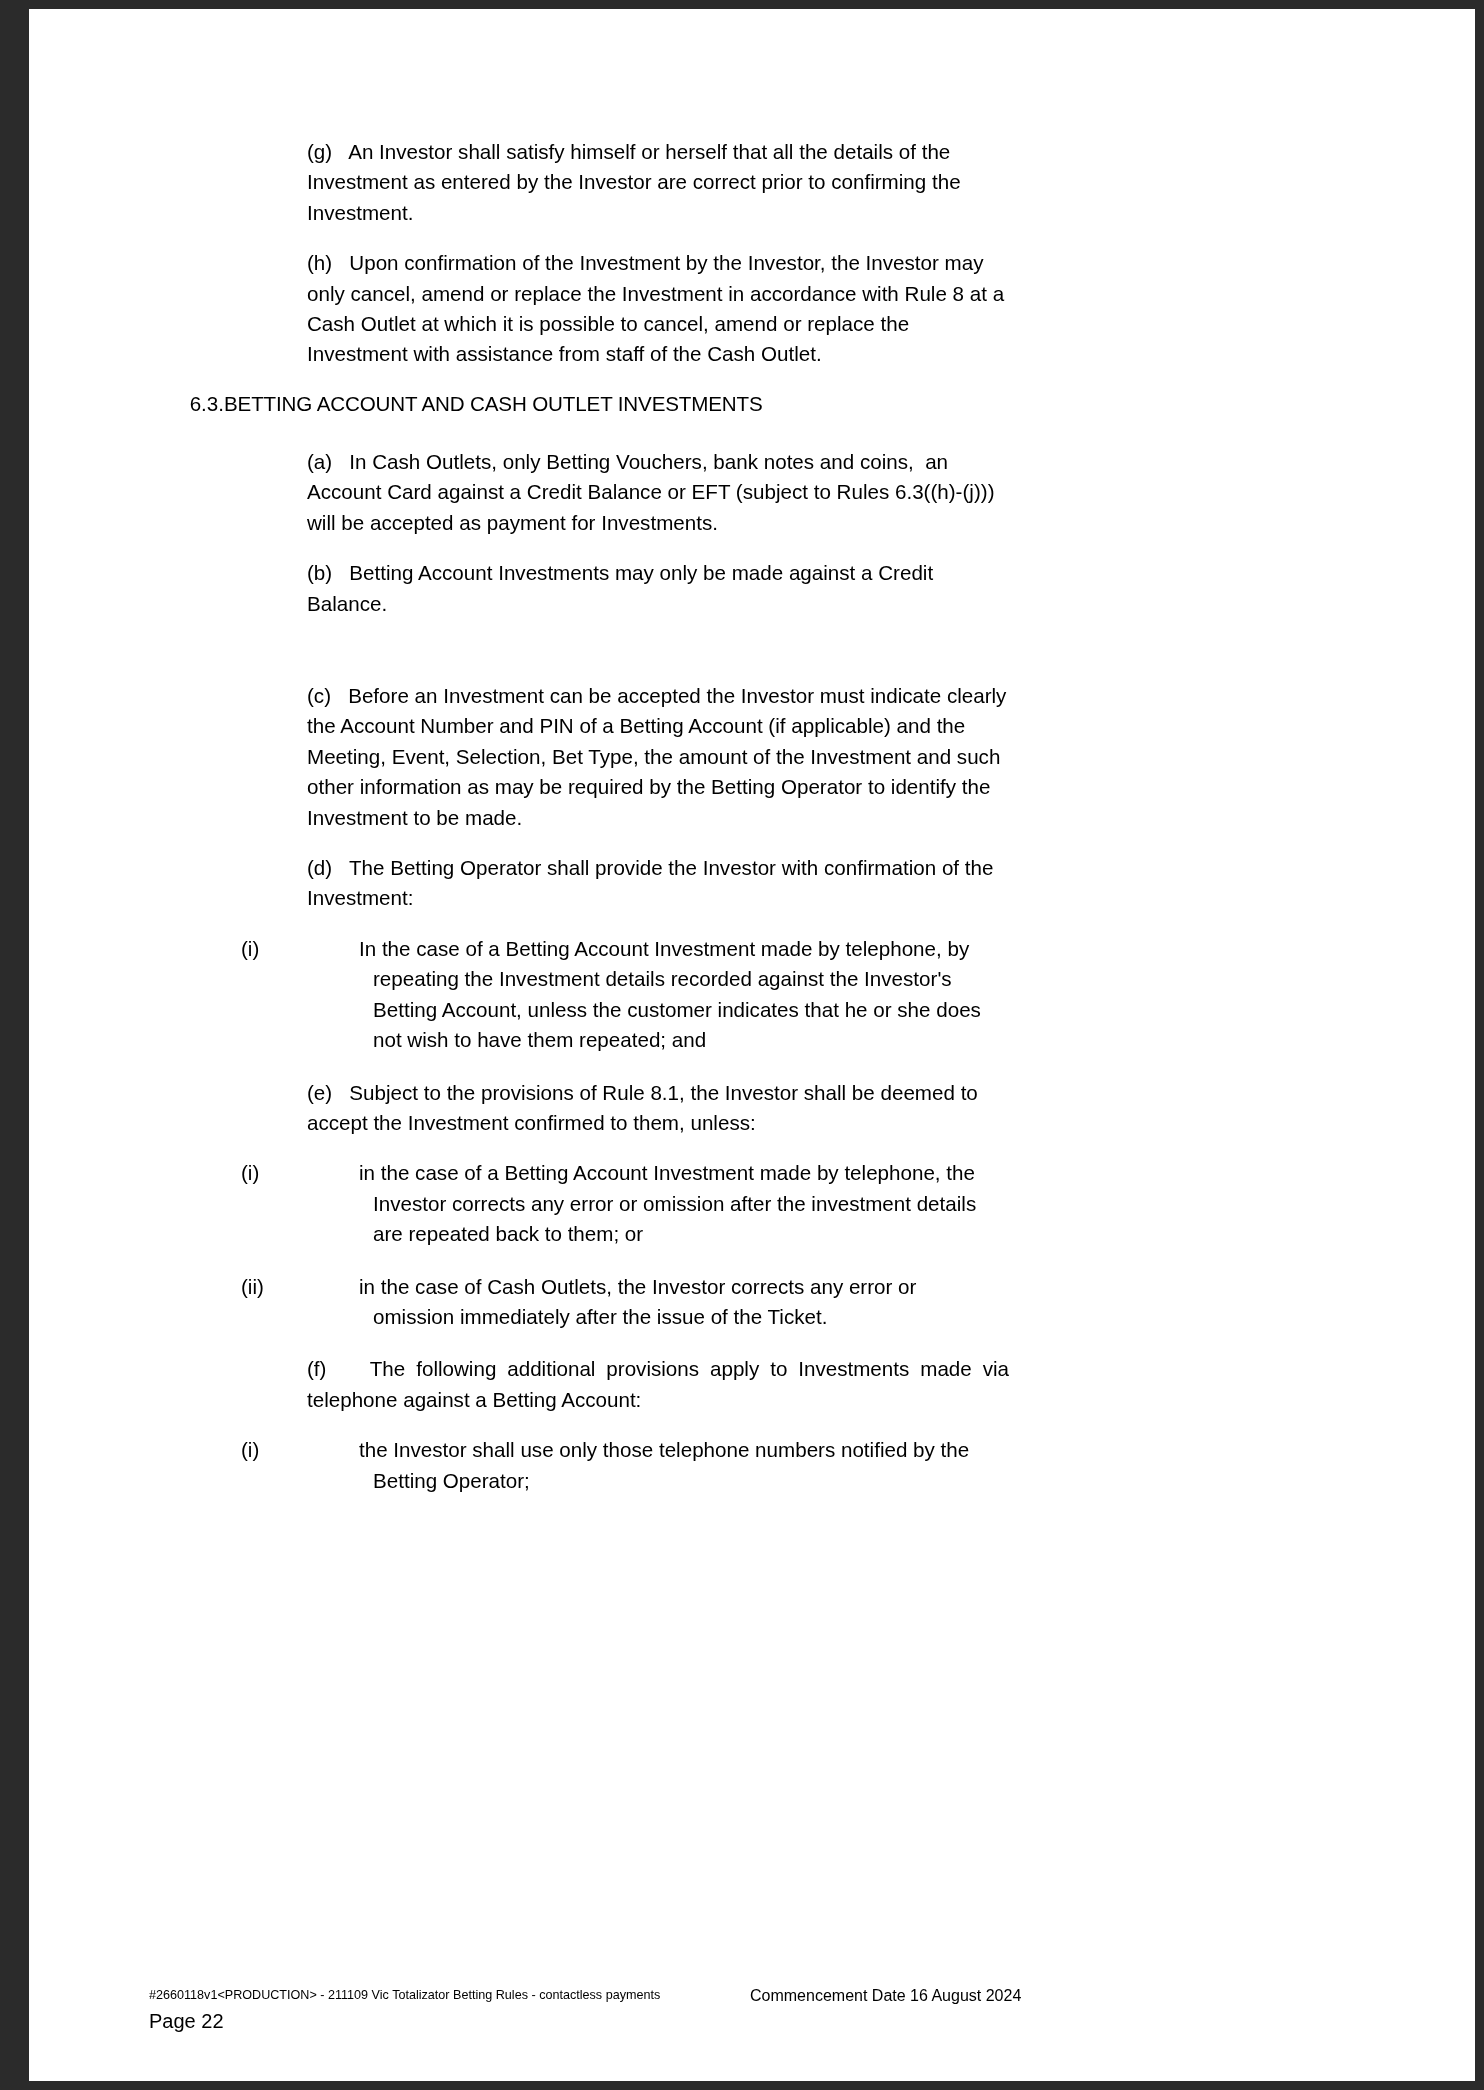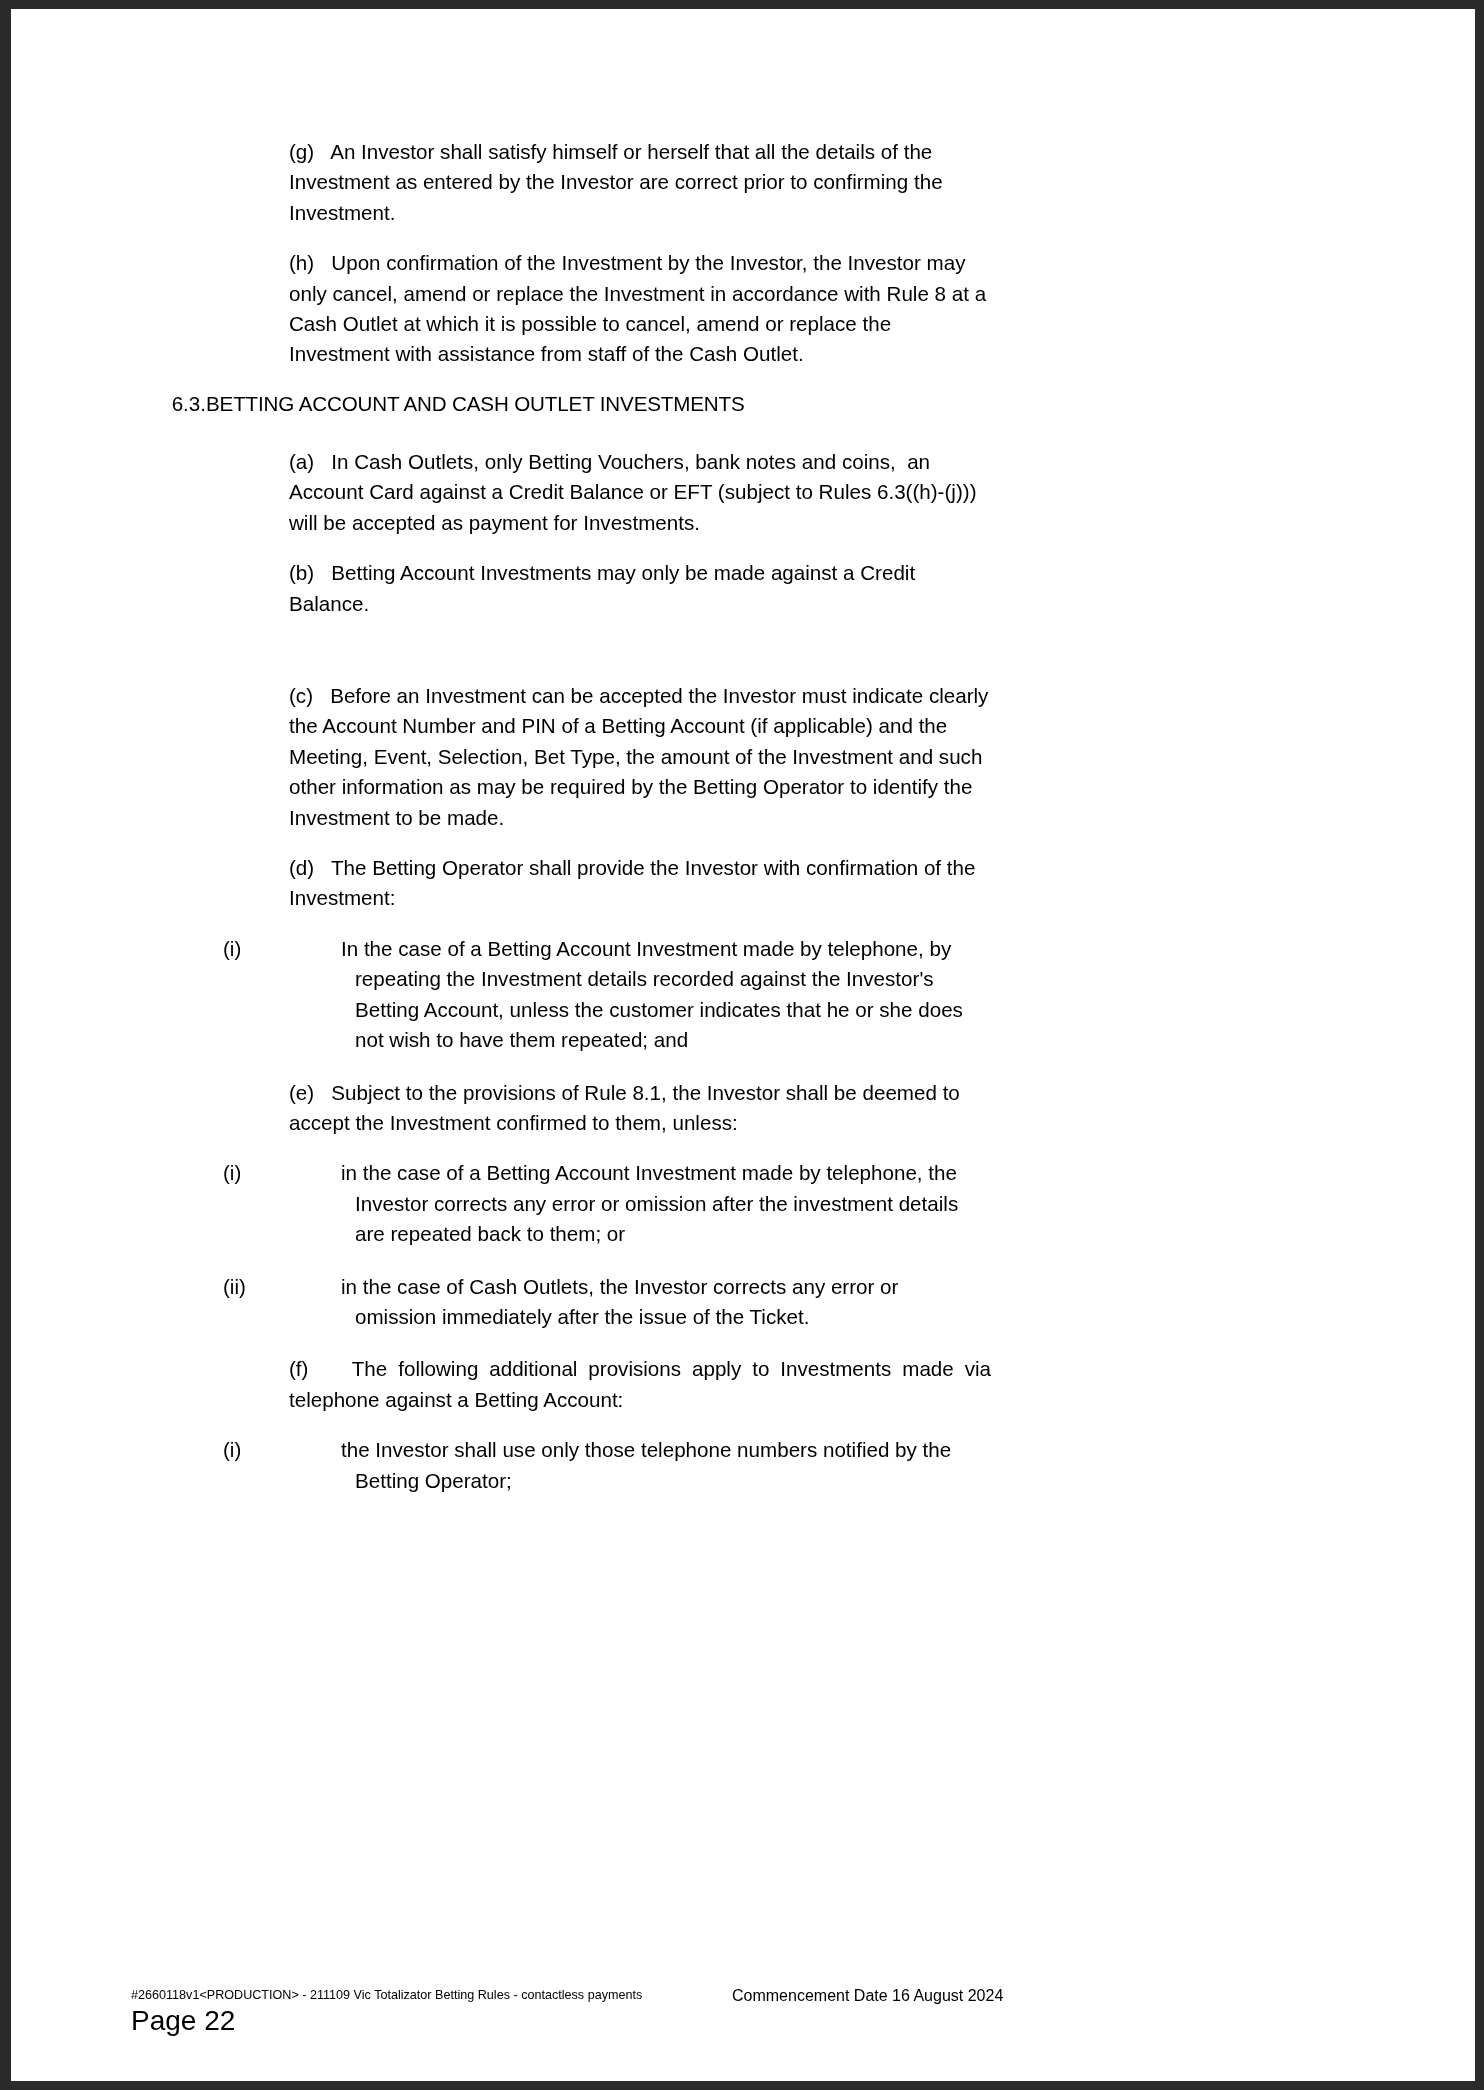--- a/index.html
+++ b/index.html
@@ -11,21 +11,21 @@
     width: 1484px;
     height: 2090px;
     font-family: "Liberation Sans", sans-serif;
     -webkit-font-smoothing: antialiased;
   }
   .page-frame {
     box-sizing: border-box;
     width: 1484px;
     height: 2090px;
     background: #2b2b2b;
-    padding: 9px 9px 9px 11px;
+    padding: 9px 9px 9px 29px;
   }
   .page {
     box-sizing: border-box;
     width: 100%;
     height: 100%;
     background: #ffffff;
     position: relative;
     overflow: hidden;
   }
   .content {
@@ -122,21 +122,21 @@
     left: 601px;
     top: 1px;
     font-size: 16px;
     line-height: 16px;
     white-space: nowrap;
   }
   .footer-page {
     position: absolute;
     left: 0;
     top: 21px;
-    font-size: 28px;
+    font-size: 20px;
     line-height: 26px;
     white-space: nowrap;
   }
 </style>
 </head>
 <body>
 
 <div class="page-frame">
   <div class="page">
     <div class="content">

